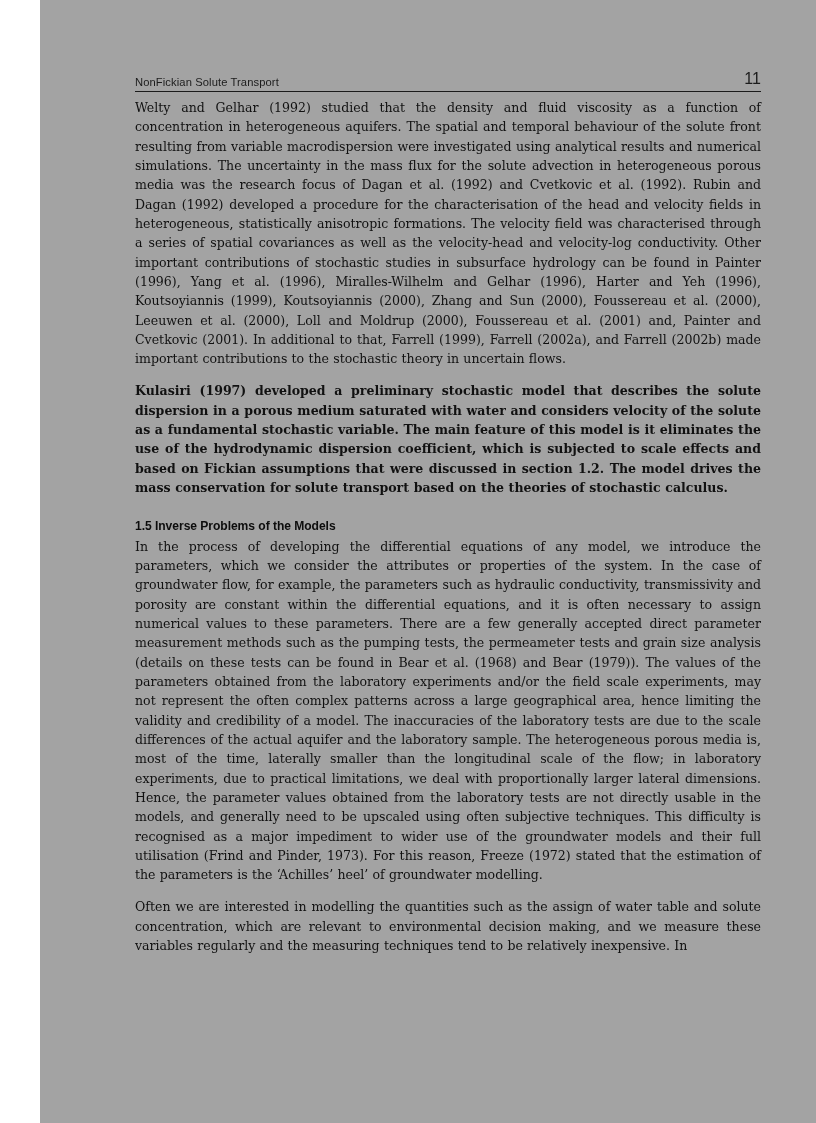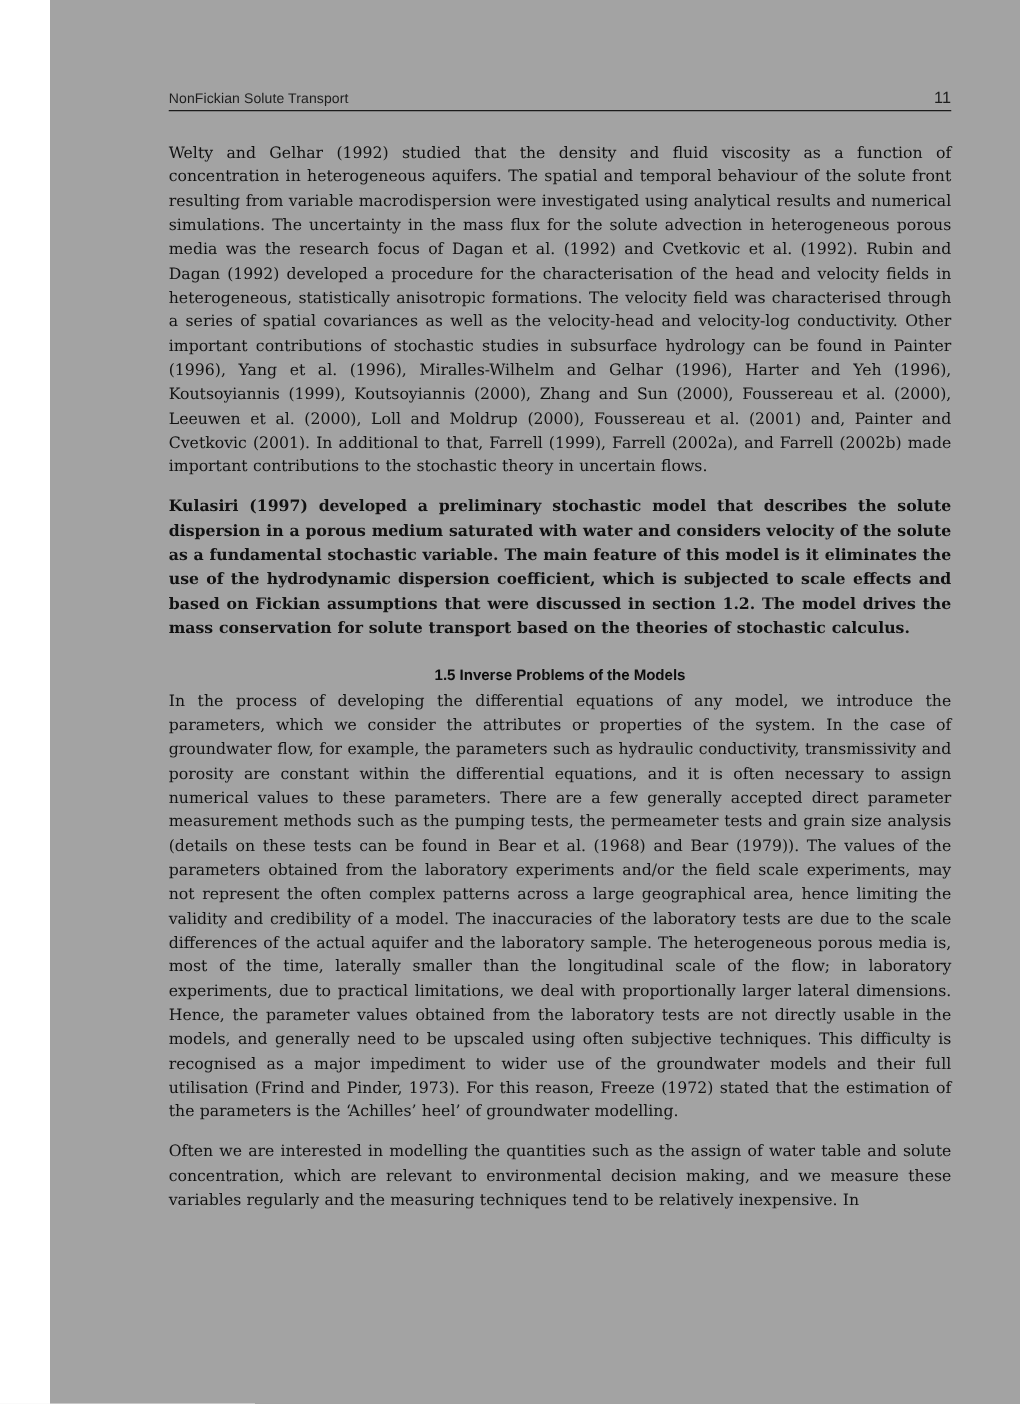--- a/index.html
+++ b/index.html
@@ -39,28 +39,28 @@
     letter-spacing: 0.1px;
     padding-bottom: 3px;
     border-bottom: 1.2px solid #1b1b1b;
     box-sizing: content-box;
   }
   .running-head .head-title {
     white-space: nowrap;
   }
   .running-head .head-folio {
     white-space: nowrap;
-    font-size: 13px;
+    font-size: 16px;
   }
 
   
   .column {
     position: absolute;
     left: 95px;
-    top: 112px;
+    top: 98px;
     width: 626px;
   }
 
   p.body-par {
     margin: 0 0 12.5px 0;
     font-family: "DejaVu Serif", serif;
     font-size: 12.55px;
     line-height: 19.35px;
     color: #111111;
     text-align: justify;
@@ -78,21 +78,21 @@
   }
 
   h2.section-head {
     margin: 0 0 0 0;
     padding-top: 1px;
     font-family: "Liberation Sans", sans-serif;
     font-weight: bold;
     font-size: 12.1px;
     line-height: 19.2px;
     color: #0d0d0d;
-    text-align: center;
+    text-align: left;
     letter-spacing: -0.05px;
   }
 
   .head-gap {
     height: 19px;
   }
 </style>
 </head>
 <body>
 

